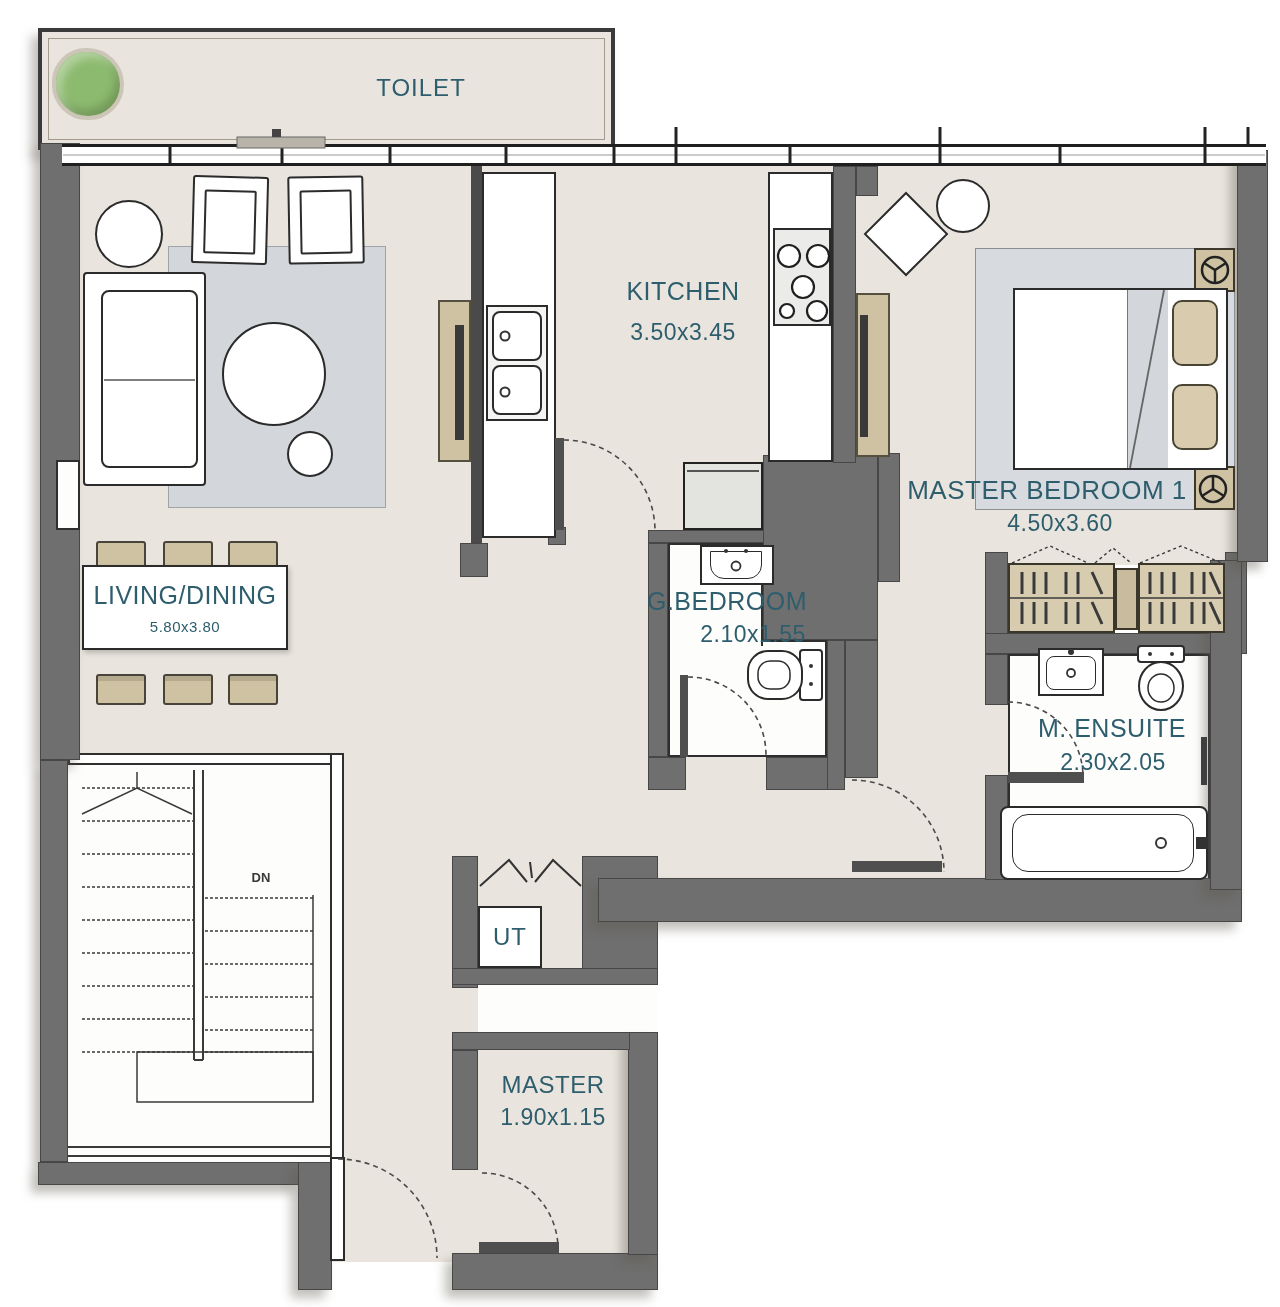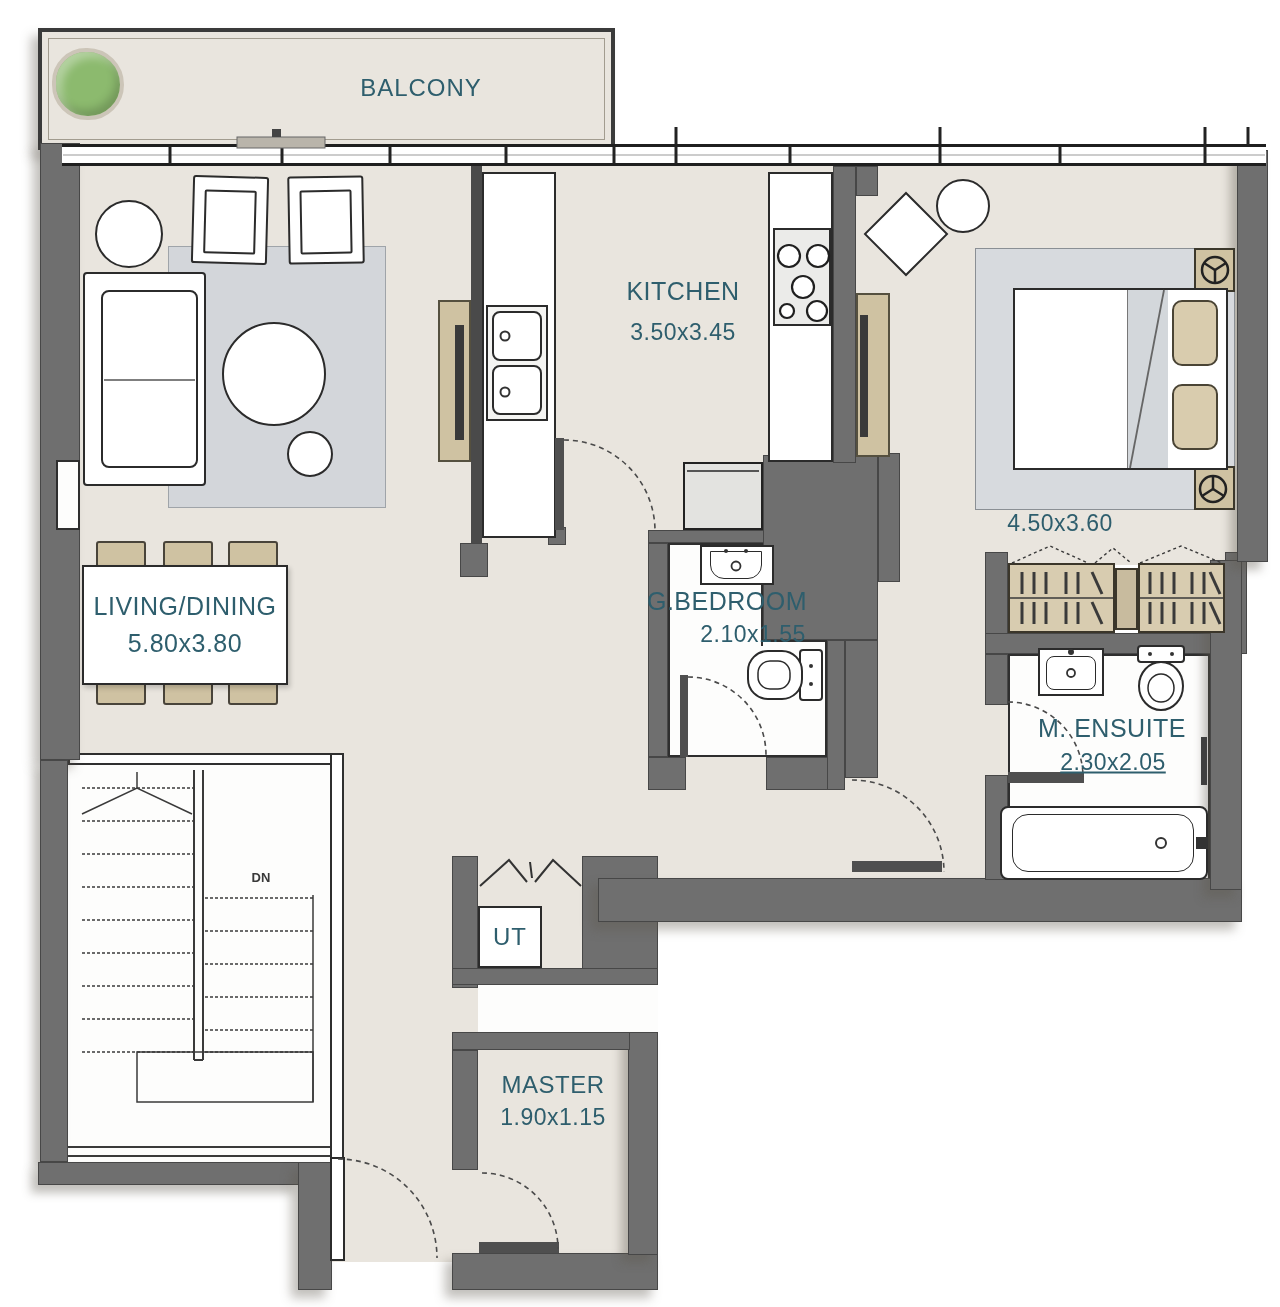--- a/index.html
+++ b/index.html
@@ -96,23 +96,23 @@
   </div>
   <div class="furn circle" style="left:222px;top:322px;width:104px;height:104px;border-width:2.5px;"></div>
   <div class="furn circle" style="left:287px;top:431px;width:46px;height:46px;border-width:2.5px;"></div>
 
   <div class="tan" style="left:96px;top:541px;width:50px;height:31px;border-radius:3px;box-shadow:inset 0 -5px 0 rgba(0,0,0,.12);"></div>
   <div class="tan" style="left:163px;top:541px;width:50px;height:31px;border-radius:3px;box-shadow:inset 0 -5px 0 rgba(0,0,0,.12);"></div>
   <div class="tan" style="left:228px;top:541px;width:50px;height:31px;border-radius:3px;box-shadow:inset 0 -5px 0 rgba(0,0,0,.12);"></div>
   <div class="tan" style="left:96px;top:674px;width:50px;height:31px;border-radius:3px;box-shadow:inset 0 5px 0 rgba(0,0,0,.12);"></div>
   <div class="tan" style="left:163px;top:674px;width:50px;height:31px;border-radius:3px;box-shadow:inset 0 5px 0 rgba(0,0,0,.12);"></div>
   <div class="tan" style="left:228px;top:674px;width:50px;height:31px;border-radius:3px;box-shadow:inset 0 5px 0 rgba(0,0,0,.12);"></div>
-  <div class="furn" style="left:82px;top:565px;width:206px;height:120px;display:flex;flex-direction:column;align-items:center;justify-content:center;gap:8px;box-shadow:2px 3px 5px rgba(0,0,0,.2);">
+  <div class="furn" style="left:82px;top:565px;width:206px;height:85px;display:flex;flex-direction:column;align-items:center;justify-content:center;gap:8px;box-shadow:2px 3px 5px rgba(0,0,0,.2);">
     <span style="color:var(--accent,#2e5e6d);font-size:25px;letter-spacing:.5px;">LIVING/DINING</span>
-    <span style="color:var(--accent,#2e5e6d);font-size:25px;letter-spacing:.5px;">5.80x3.80</span>
+    <span style="color:var(--accent,#2e5e6d);font-size:15px;letter-spacing:.5px;">5.80x3.80</span>
   </div>
 
   <div class="furn" style="left:482px;top:172px;width:74px;height:366px;"></div>
   <div class="furn" style="left:486px;top:305px;width:62px;height:116px;background:#f4f4f2;"></div>
   <div class="furn" style="left:492px;top:311px;width:50px;height:50px;border-radius:8px;"></div>
   <div class="furn" style="left:492px;top:365px;width:50px;height:50px;border-radius:8px;"></div>
   <div class="furn" style="left:768px;top:172px;width:65px;height:290px;"></div>
   <div class="furn" style="left:773px;top:228px;width:58px;height:98px;background:#ebebe9;border-width:2.5px;"></div>
   <div style="position:absolute;left:683px;top:462px;width:80px;height:68px;background:#e3e3e0;border:2.5px solid #222;box-sizing:border-box;"></div>
   <div style="position:absolute;left:687px;top:470px;width:72px;height:2px;background:#555;"></div>
@@ -331,25 +331,26 @@
         <path d="M688,677 A78,78 0 0 1 766,755"></path>
         <path d="M564,440 A91,91 0 0 1 655,531"></path>
         <path d="M852,780 A92,92 0 0 1 944,872"></path>
         <path d="M1008,702 A75,75 0 0 1 1083,777"></path>
         <path d="M338,1159 A99,99 0 0 1 437,1258"></path>
         <path d="M482,1173 A76,76 0 0 1 558,1249"></path>
       </g>
     </g>
   </svg>
 
-  <div class="rlabel" style="left:421px;top:88px;font-size:24px;letter-spacing:1px;">BALCONY</div>
+  <div class="rlabel" style="left:421px;top:88px;font-size:24px;letter-spacing:1px;">TOILET</div>
   <div class="rlabel" style="left:683px;top:291px;">KITCHEN</div>
   <div class="rdim" style="left:683px;top:320px;margin-top:12px;">3.50x3.45</div>
+  <div class="rlabel" style="left:1047px;top:490px;font-size:26px;">MASTER BEDROOM 1</div>
   <div class="rdim" style="left:1060px;top:523px;">4.50x3.60</div>
   <div class="rlabel" style="left:727px;top:601px;">G.BEDROOM</div>
   <div class="rdim" style="left:727px;top:634px;margin-left:26px;">2.10x1.55</div>
   <div class="rlabel" style="left:1112px;top:728px;">M. ENSUITE</div>
-  <div class="rdim" style="left:1113px;top:762px;text-decoration:underline;">2.30x2.05</div>
+  <div class="rdim" style="left:1113px;top:762px;">2.30x2.05</div>
   <div class="rlabel" style="left:553px;top:1085px;font-size:24px;">MASTER</div>
   <div class="rdim" style="left:553px;top:1117px;">1.90x1.15</div>
   <div style="position:absolute;left:261px;top:877px;transform:translate(-50%,-50%);color:#3a3a3a;font-size:13px;font-weight:bold;font-family:'Liberation Sans',sans-serif;">DN</div>
 
 </div>
 
 </body></html>

